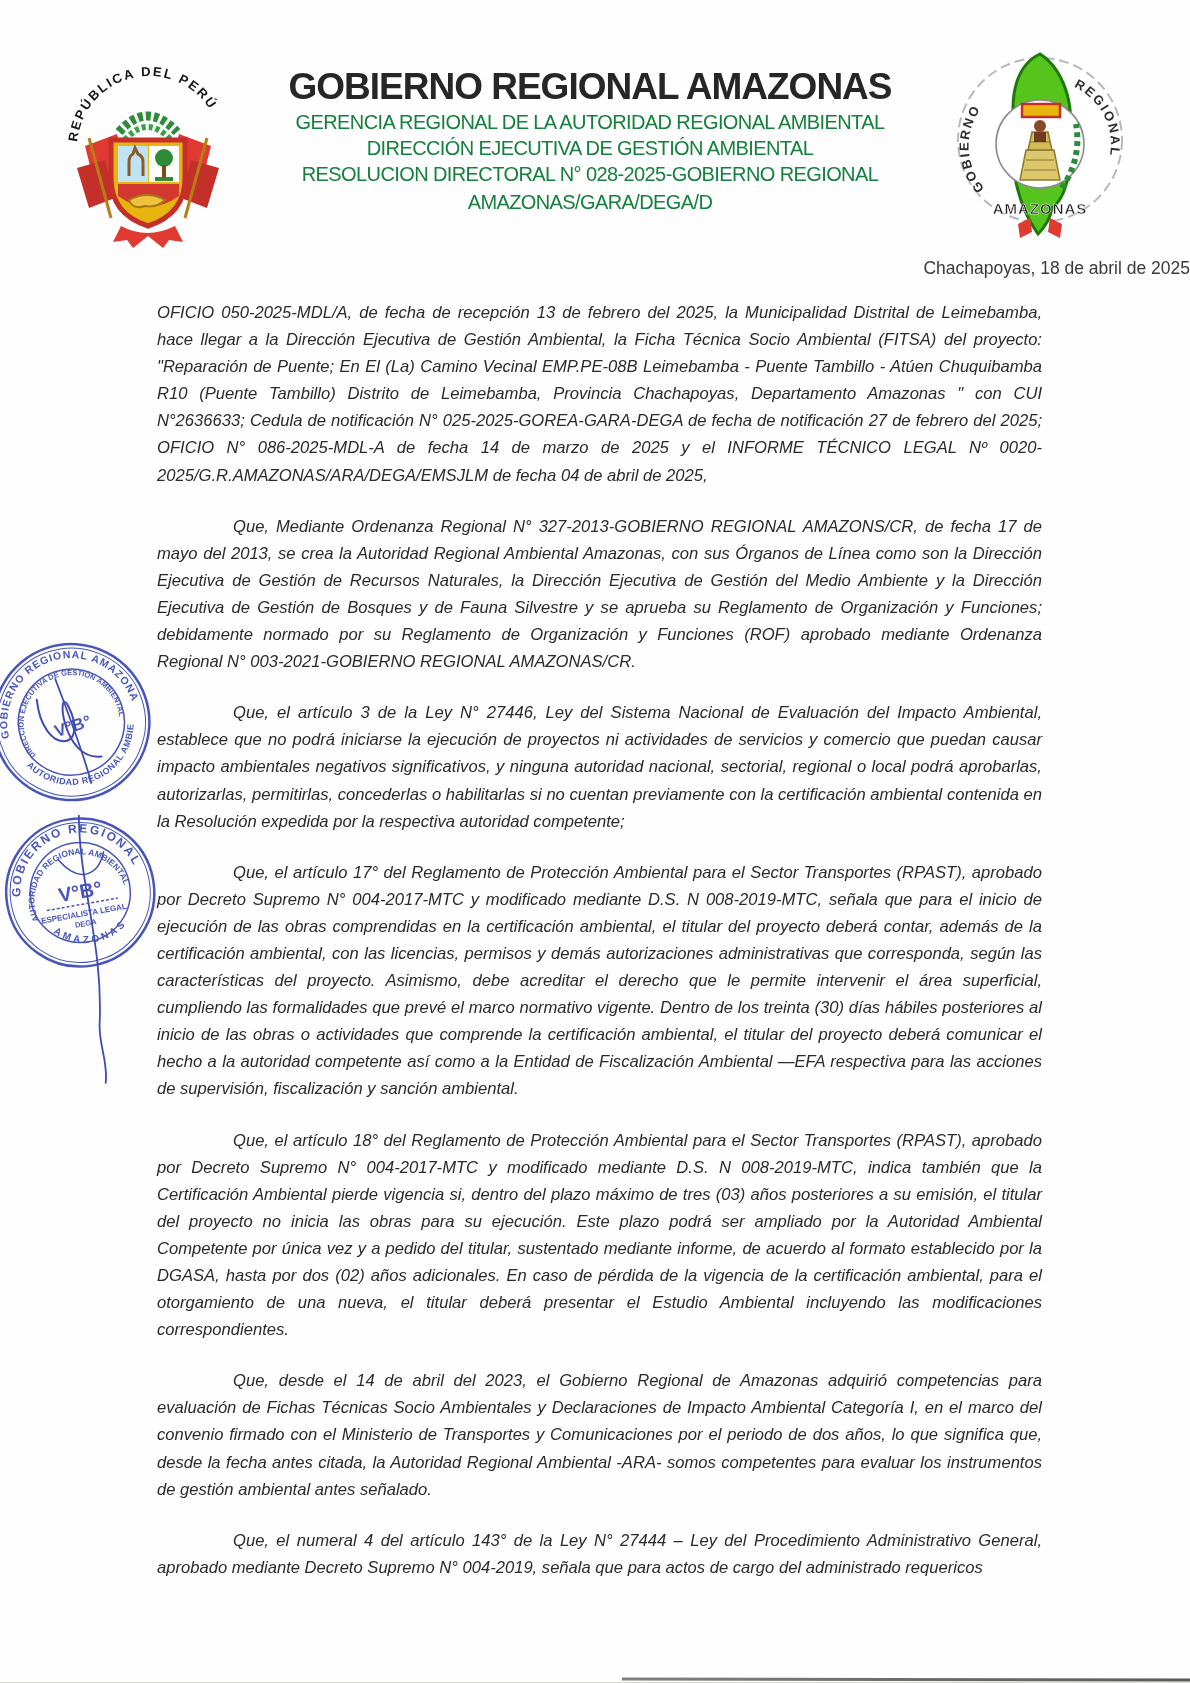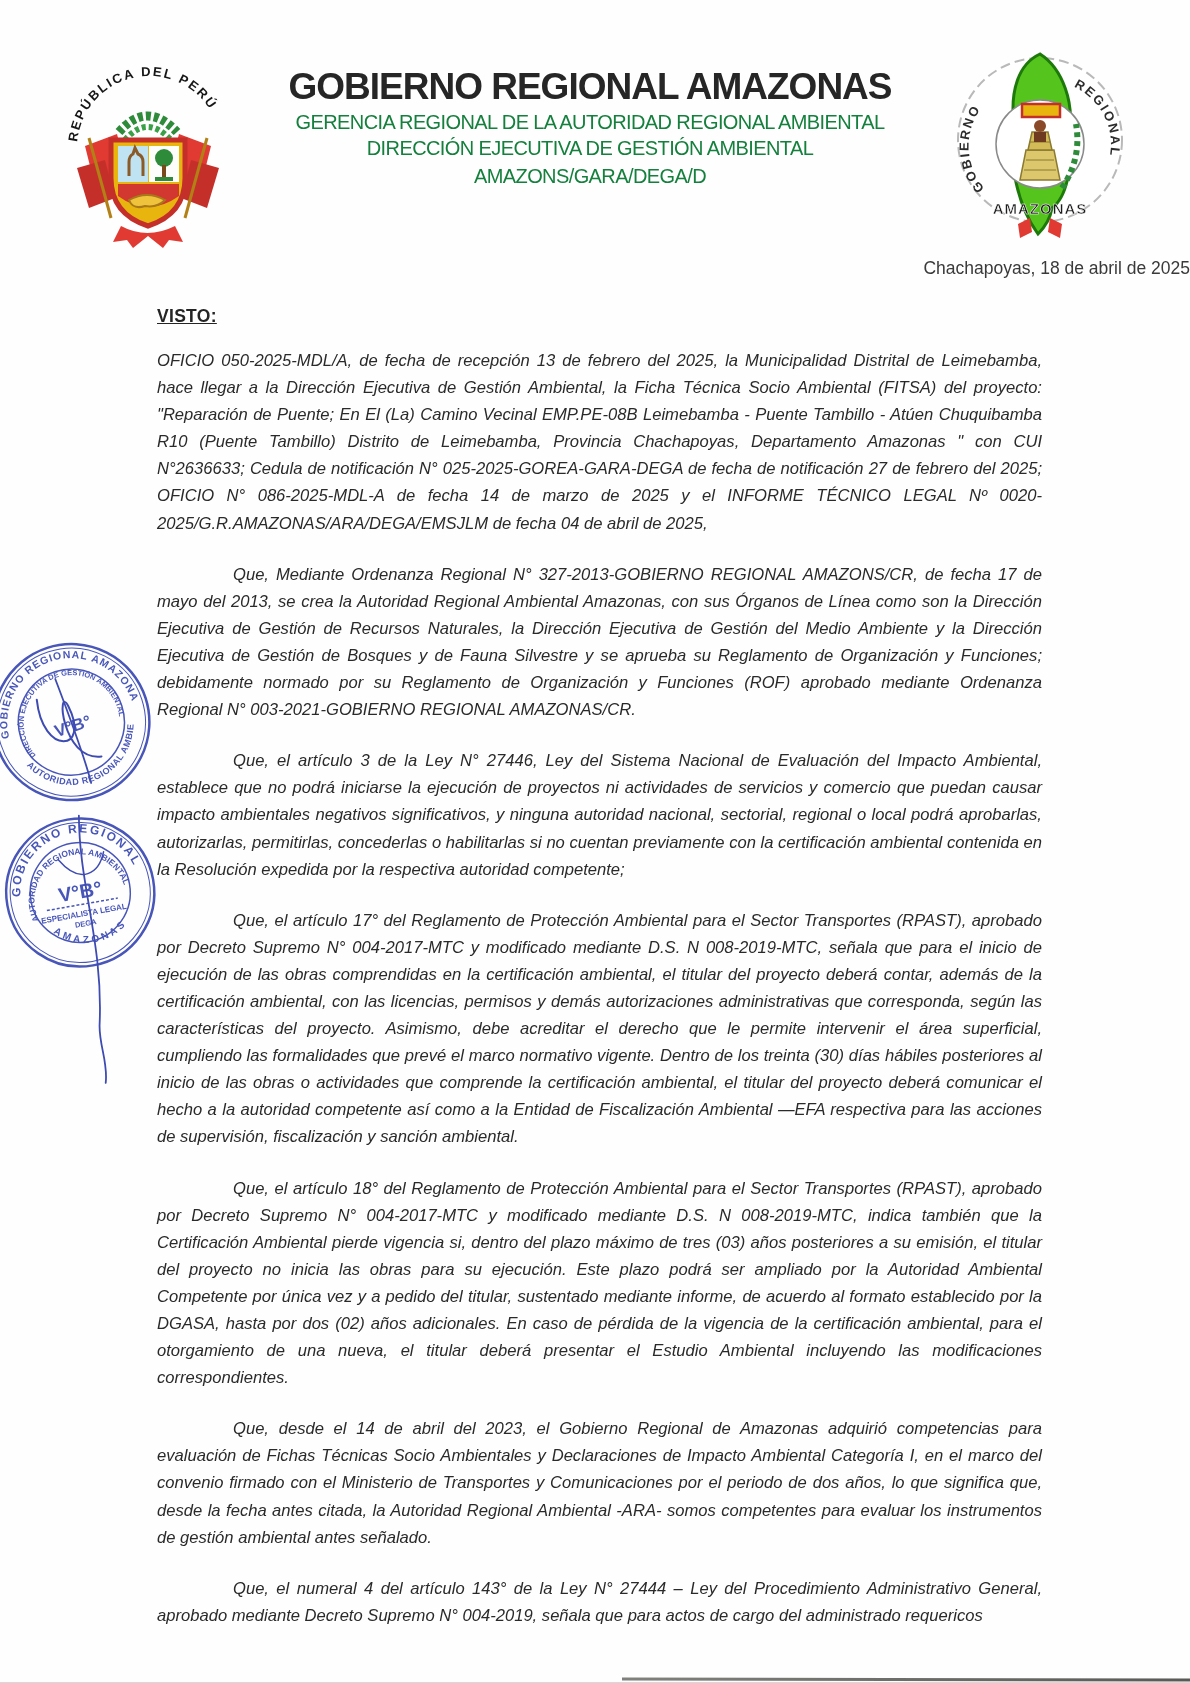--- a/index.html
+++ b/index.html
@@ -120,21 +120,22 @@
         <path d="M 74 152 q 18 -10 36 0 q -8 8 -20 6 q -12 4 -16 -6 Z" fill="#f0c33c" stroke="#a8791a" stroke-width="2"></path>
 
         <path d="M 66 178 q 26 14 54 0 l 8 16 -14 -2 -6 8 -15 -12 -15 12 -6 -8 -14 2 Z" fill="#e03a33"></path>
       </svg>
     </div>
 
     <div class="header-center">
       <div class="doc-title">GOBIERNO REGIONAL AMAZONAS</div>
       <div class="doc-sub">GERENCIA REGIONAL DE LA AUTORIDAD REGIONAL AMBIENTAL</div>
       <div class="doc-sub">DIRECCIÓN EJECUTIVA DE GESTIÓN AMBIENTAL</div>
-      <div class="doc-sub last">AMAZONS/GARA/DEGA/D</div>
+      <div class="doc-sub">RESOLUCION DIRECTORAL N° 028-2025-GOBIERNO REGIONAL</div>
+      <div class="doc-sub last">AMAZONAS/GARA/DEGA/D</div>
     </div>
 
     <div class="seal-right">
       <svg width="200" height="195" viewBox="0 0 200 195">
         <defs>
           <path id="arcGob" d="M 46 142 A 64 64 0 0 1 66 40"></path>
           <path id="arcReg" d="M 132 38 A 64 64 0 0 1 156 138"></path>
         </defs>
 
         <circle cx="100" cy="92" r="82" fill="#ffffff" stroke="#b9b9b9" stroke-width="2" stroke-dasharray="10 5"></circle>
@@ -168,21 +169,20 @@
         <polygon points="78,176 90,170 92,184 80,190" fill="#e03a33"></polygon>
         <polygon points="122,176 110,170 108,184 120,190" fill="#e03a33"></polygon>
       </svg>
     </div>
   </div>
 
   <div class="date-line">Chachapoyas, 18 de abril de 2025</div>
 
   <div class="doc-body">
 
-    <div class="section-label">VISTO:</div>
     <p class="para">OFICIO 050-2025-MDL/A, de fecha de recepción 13 de febrero del 2025, la Municipalidad Distrital de Leimebamba, hace llegar a la Dirección Ejecutiva de Gestión Ambiental, la Ficha Técnica Socio Ambiental (FITSA) del proyecto: "Reparación de Puente; En El (La) Camino Vecinal EMP.PE-08B Leimebamba - Puente Tambillo - Atúen Chuquibamba R10 (Puente Tambillo) Distrito de Leimebamba, Provincia Chachapoyas, Departamento Amazonas " con CUI N°2636633; Cedula de notificación N° 025-2025-GOREA-GARA-DEGA de fecha de notificación 27 de febrero del 2025; OFICIO N° 086-2025-MDL-A de fecha 14 de marzo de 2025 y el INFORME TÉCNICO LEGAL Nº 0020-2025/G.R.AMAZONAS/ARA/DEGA/EMSJLM de fecha 04 de abril de 2025,</p>
 
     <p class="para indent">Que, Mediante Ordenanza Regional N° 327-2013-GOBIERNO REGIONAL AMAZONS/CR, de fecha 17 de mayo del 2013, se crea la Autoridad Regional Ambiental Amazonas, con sus Órganos de Línea como son la Dirección  Ejecutiva de Gestión de Recursos Naturales, la Dirección Ejecutiva de  Gestión del Medio Ambiente y la Dirección Ejecutiva de Gestión de Bosques y de Fauna Silvestre y se aprueba su Reglamento de Organización y Funciones; debidamente normado por su Reglamento de Organización y Funciones (ROF) aprobado mediante Ordenanza Regional N° 003-2021-GOBIERNO REGIONAL AMAZONAS/CR.</p>
     <p class="para indent">Que, el artículo 3 de la Ley N° 27446, Ley del Sistema Nacional de Evaluación del Impacto Ambiental, establece que no podrá iniciarse la ejecución de proyectos ni actividades de servicios y comercio que puedan causar impacto ambientales negativos significativos, y ninguna autoridad nacional, sectorial, regional o local podrá aprobarlas, autorizarlas, permitirlas, concederlas o habilitarlas si no cuentan previamente con la certificación ambiental contenida en la Resolución expedida por la respectiva autoridad competente;</p>
     <p class="para indent">Que, el artículo 17° del Reglamento de Protección Ambiental para el Sector Transportes (RPAST), aprobado por Decreto Supremo N° 004-2017-MTC y modificado mediante D.S. N 008-2019-MTC, señala que para el inicio de ejecución de las obras comprendidas en la certificación ambiental, el titular del proyecto deberá contar, además de la certificación ambiental, con las licencias, permisos y demás autorizaciones administrativas que corresponda, según las características del proyecto.  Asimismo, debe acreditar el derecho que le permite intervenir el área superficial, cumpliendo las formalidades que prevé el marco normativo vigente. Dentro de los treinta (30) días hábiles posteriores al inicio de las obras o actividades que comprende la certificación ambiental, el titular del proyecto deberá comunicar el hecho a la autoridad competente así como a la Entidad de Fiscalización Ambiental —EFA respectiva para las acciones de supervisión, fiscalización y sanción ambiental.</p>
     <p class="para indent">Que, el artículo 18° del Reglamento de Protección Ambiental para el Sector Transportes (RPAST), aprobado por Decreto Supremo N° 004-2017-MTC y modificado mediante D.S. N 008-2019-MTC, indica también que la Certificación Ambiental pierde vigencia si, dentro del plazo máximo de tres (03) años posteriores a su emisión, el titular del proyecto no inicia las obras para su ejecución. Este plazo podrá ser ampliado por la Autoridad Ambiental Competente por única vez y a pedido del titular, sustentado mediante informe, de acuerdo al formato establecido por la DGASA, hasta por dos (02) años adicionales. En caso de pérdida de la vigencia de la certificación ambiental, para el otorgamiento de una nueva, el titular deberá presentar el Estudio Ambiental incluyendo las modificaciones correspondientes.</p>
     <p class="para indent">Que, desde el 14 de abril del 2023, el Gobierno Regional de Amazonas adquirió competencias para evaluación de Fichas Técnicas Socio Ambientales y Declaraciones de Impacto Ambiental Categoría I, en el marco del convenio firmado con el Ministerio de Transportes y Comunicaciones por el periodo de dos años, lo que significa que, desde la fecha antes citada, la Autoridad Regional Ambiental -ARA- somos competentes para evaluar los instrumentos de gestión ambiental antes señalado.</p>
     <p class="para indent">Que, el numeral 4 del artículo 143° de la Ley N° 27444 – Ley del Procedimiento Administrativo General, aprobado mediante Decreto Supremo N° 004-2019, señala que para actos de cargo del administrado requericos</p>
   </div>
 

